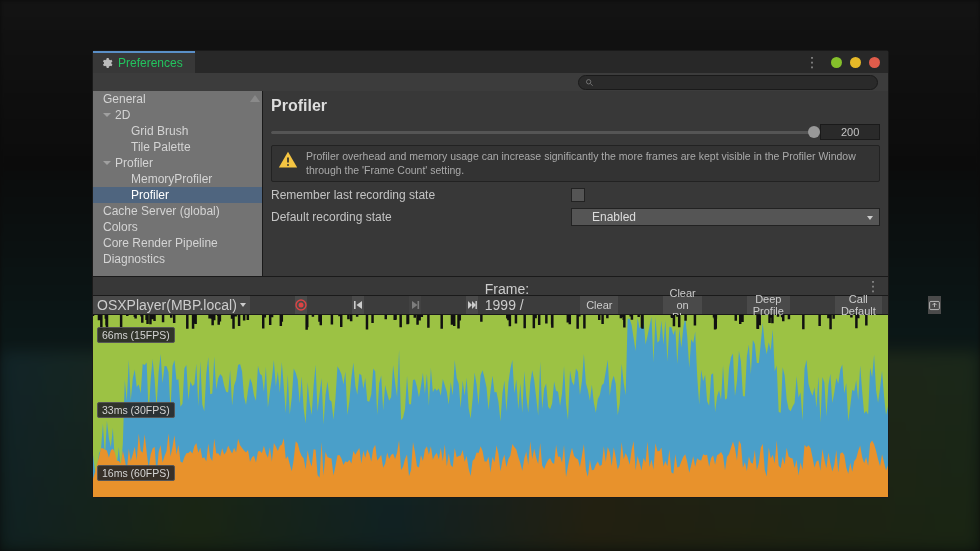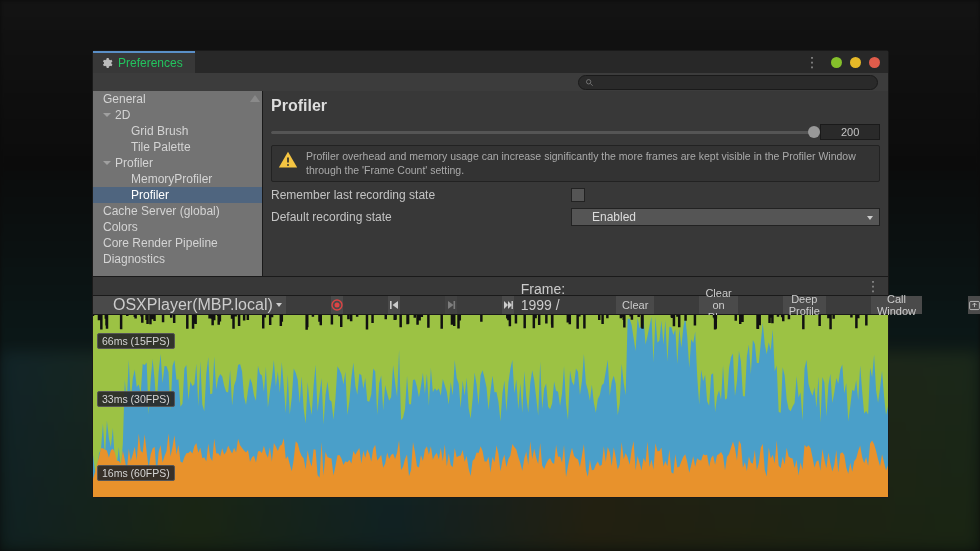--- a/index.html
+++ b/index.html
@@ -197,24 +197,24 @@
   background: #4a4a4a;
   border: none;
   color: #ccc;
   font-size: 11px;
   display: flex; align-items: center; justify-content: center;
   cursor: pointer;
   margin-left: 44px;
 }
 .tbtn.icon { width: 24px; padding: 0; }
 .target {
-  height: 18px; padding: 0 4px 0 20px;
+  height: 18px; padding: 0 4px 0 4px;
   background: #4a4a4a;
   display: flex; align-items: center;
-  color: #ccc; font-size: 16px;
+  color: #ccc; font-size: 14px;
   gap: 3px;
   cursor: pointer;
 }
 .target::after {
   content: '';
   width: 0; height: 0;
   border-top: 4px solid #ccc;
   border-left: 3px solid transparent;
   border-right: 3px solid transparent;
 }
@@ -381,21 +381,21 @@
       <svg width="12" height="12" viewBox="0 0 12 12">
           <path d="M2 2 L6 6 L2 10 Z" fill="#ccc"></path>
           <path d="M6 2 L10 6 L6 10 Z" fill="#ccc"></path>
           <rect x="9.5" y="2" width="1.4" height="8" fill="#ccc"></rect>
         </svg>
     </button>
     <span class="framefield">Frame: 1999 / 1999</span>
     <button class="tbtn">Clear</button>
     <button class="tbtn">Clear on Play</button>
     <button class="tbtn">Deep Profile</button>
-    <button class="tbtn">Call Window</button>
+    <button class="tbtn">Call Default</button>
     <div class="tspacer"></div>
     <button class="tbtn icon">
       <svg width="13" height="13" viewBox="0 0 16 16">
           <rect x="2" y="3" width="12" height="10" rx="1.5" stroke="#ccc" fill="none"></rect>
           <path d="M8 5 L8 10 M5.5 7.5 L8 5 L10.5 7.5" stroke="#ccc" fill="none"></path>
         </svg>
     </button>
     <button class="tbtn icon">
       <svg width="13" height="13" viewBox="0 0 16 16">
           <path d="M3 3 h8 l2 2 v8 h-10 z" stroke="#ccc" fill="none"></path>
@@ -415,19 +415,19 @@
   <div class="chart">
     <svg viewBox="0 0 800 180" preserveAspectRatio="none">
       <rect width="800" height="180" fill="#9cc244"></rect>
       <path id="cyan-path" fill="#4a9fc9" d="M0,180 L0.0,138.0 L2.0,154.2 L4.0,154.3 L6.0,137.1 L8.0,132.9 L10.0,107.6 L12.0,140.6 L14.0,104.7 L16.0,122.2 L18.0,130.9 L20.0,111.8 L22.0,144.7 L24.0,148.1 L26.0,130.8 L28.0,152.1 L30.0,127.6 L32.0,64.2 L34.0,85.6 L36.0,44.2 L38.0,84.9 L40.0,62.7 L42.0,53.8 L44.0,71.1 L46.0,68.8 L48.0,77.3 L50.0,48.5 L52.0,49.5 L54.0,46.9 L56.0,98.3 L58.0,64.4 L60.0,43.6 L62.0,63.7 L64.0,91.4 L66.0,56.7 L68.0,38.5 L70.0,67.6 L72.0,50.5 L74.0,50.6 L76.0,56.5 L78.0,94.5 L80.0,50.4 L82.0,44.6 L84.0,64.3 L86.0,63.5 L88.0,90.7 L90.0,87.7 L92.0,52.7 L94.0,49.4 L96.0,84.8 L98.0,65.7 L100.0,70.2 L102.0,68.6 L104.0,48.3 L106.0,90.5 L108.0,45.8 L110.0,88.5 L112.0,95.1 L114.0,58.1 L116.0,41.6 L118.0,78.3 L120.0,77.7 L122.0,41.1 L124.0,73.8 L126.0,62.6 L128.0,58.3 L130.0,60.9 L132.0,69.9 L134.0,75.8 L136.0,76.7 L138.0,54.4 L140.0,89.4 L142.0,69.7 L144.0,64.0 L146.0,49.4 L148.0,48.5 L150.0,55.8 L152.0,80.9 L154.0,89.1 L156.0,74.5 L158.0,62.6 L160.0,67.6 L162.0,79.5 L164.0,84.9 L166.0,50.2 L168.0,58.1 L170.0,59.8 L172.0,76.2 L174.0,51.1 L176.0,91.8 L178.0,76.1 L180.0,62.8 L182.0,44.5 L184.0,70.6 L186.0,55.6 L188.0,77.0 L190.0,46.4 L192.0,71.0 L194.0,97.0 L196.0,58.9 L198.0,98.5 L200.0,81.7 L202.0,52.8 L204.0,57.1 L206.0,64.1 L208.0,87.5 L210.0,60.9 L212.0,92.6 L214.0,107.3 L216.0,66.2 L218.0,86.7 L220.0,98.9 L222.0,69.7 L224.0,49.2 L226.0,95.6 L228.0,77.6 L230.0,62.6 L232.0,108.4 L234.0,78.8 L236.0,65.8 L238.0,83.8 L240.0,85.5 L242.0,103.7 L244.0,82.7 L246.0,50.7 L248.0,54.2 L250.0,58.5 L252.0,68.7 L254.0,55.9 L256.0,98.8 L258.0,85.3 L260.0,62.0 L262.0,47.1 L264.0,69.9 L266.0,78.9 L268.0,58.0 L270.0,59.3 L272.0,72.9 L274.0,62.1 L276.0,85.1 L278.0,85.9 L280.0,78.7 L282.0,52.9 L284.0,55.9 L286.0,98.8 L288.0,67.4 L290.0,59.9 L292.0,94.4 L294.0,69.2 L296.0,77.4 L298.0,84.7 L300.0,81.1 L302.0,49.5 L304.0,67.1 L306.0,81.1 L308.0,34.5 L310.0,104.2 L312.0,101.5 L314.0,93.0 L316.0,60.2 L318.0,88.2 L320.0,88.2 L322.0,64.4 L324.0,63.7 L326.0,70.9 L328.0,81.6 L330.0,70.3 L332.0,57.0 L334.0,77.8 L336.0,58.1 L338.0,90.0 L340.0,52.1 L342.0,76.4 L344.0,72.5 L346.0,74.8 L348.0,72.7 L350.0,79.8 L352.0,63.3 L354.0,69.5 L356.0,75.9 L358.0,88.8 L360.0,66.3 L362.0,79.5 L364.0,44.6 L366.0,62.6 L368.0,67.9 L370.0,91.9 L372.0,64.8 L374.0,79.8 L376.0,62.1 L378.0,92.0 L380.0,102.6 L382.0,82.9 L384.0,56.9 L386.0,68.7 L388.0,89.5 L390.0,59.6 L392.0,54.7 L394.0,62.3 L396.0,71.4 L398.0,94.2 L400.0,74.8 L402.0,59.8 L404.0,76.3 L406.0,76.2 L408.0,85.9 L410.0,105.0 L412.0,77.4 L414.0,64.9 L416.0,96.0 L418.0,67.0 L420.0,53.2 L422.0,44.5 L424.0,77.3 L426.0,63.7 L428.0,93.8 L430.0,67.4 L432.0,96.9 L434.0,55.7 L436.0,80.3 L438.0,96.7 L440.0,67.2 L442.0,54.7 L444.0,64.7 L446.0,81.8 L448.0,99.7 L450.0,46.3 L452.0,92.9 L454.0,72.7 L456.0,67.8 L458.0,90.8 L460.0,93.1 L462.0,87.6 L464.0,65.7 L466.0,75.0 L468.0,75.9 L470.0,89.9 L472.0,77.5 L474.0,50.6 L476.0,87.7 L478.0,104.0 L480.0,54.9 L482.0,65.9 L484.0,69.7 L486.0,53.0 L488.0,56.2 L490.0,79.2 L492.0,65.3 L494.0,38.5 L496.0,67.6 L498.0,74.4 L500.0,84.9 L502.0,69.0 L504.0,86.9 L506.0,96.6 L508.0,83.1 L510.0,79.2 L512.0,69.4 L514.0,67.5 L516.0,55.8 L518.0,44.2 L520.0,79.8 L522.0,66.1 L524.0,60.0 L526.0,68.0 L528.0,99.1 L530.0,87.8 L532.0,48.1 L534.0,67.1 L536.0,79.3 L538.0,3.7 L540.0,3.8 L542.0,10.0 L544.0,22.8 L546.0,35.6 L548.0,2.7 L550.0,13.1 L552.0,11.2 L554.0,2.0 L556.0,29.2 L558.0,20.7 L560.0,11.0 L562.0,2.0 L564.0,47.0 L566.0,2.0 L568.0,27.5 L570.0,25.2 L572.0,5.4 L574.0,29.5 L576.0,5.2 L578.0,46.3 L580.0,11.5 L582.0,12.0 L584.0,19.8 L586.0,13.9 L588.0,48.6 L590.0,12.9 L592.0,32.5 L594.0,12.8 L596.0,2.0 L598.0,21.5 L600.0,52.4 L602.0,24.0 L604.0,27.8 L606.0,16.2 L608.0,60.7 L610.0,88.4 L612.0,54.1 L614.0,65.6 L616.0,59.2 L618.0,85.3 L620.0,89.8 L622.0,59.0 L624.0,57.7 L626.0,96.0 L628.0,80.6 L630.0,74.5 L632.0,83.9 L634.0,49.7 L636.0,83.9 L638.0,82.3 L640.0,52.6 L642.0,41.9 L644.0,38.0 L646.0,80.4 L648.0,65.3 L650.0,35.5 L652.0,46.0 L654.0,80.2 L656.0,80.7 L658.0,40.8 L660.0,29.1 L662.0,58.7 L664.0,24.7 L666.0,28.6 L668.0,47.5 L670.0,47.5 L672.0,27.5 L674.0,7.9 L676.0,29.1 L678.0,38.8 L680.0,26.9 L682.0,35.2 L684.0,14.2 L686.0,55.6 L688.0,49.9 L690.0,96.0 L692.0,96.6 L694.0,51.6 L696.0,59.8 L698.0,83.3 L700.0,93.0 L702.0,95.1 L704.0,90.4 L706.0,87.0 L708.0,60.3 L710.0,81.7 L712.0,76.7 L714.0,104.6 L716.0,52.9 L718.0,44.3 L720.0,68.0 L722.0,75.1 L724.0,79.9 L726.0,71.4 L728.0,91.7 L730.0,60.9 L732.0,106.4 L734.0,61.2 L736.0,67.1 L738.0,100.3 L740.0,69.6 L742.0,58.0 L744.0,87.1 L746.0,76.4 L748.0,62.4 L750.0,68.0 L752.0,53.8 L754.0,48.9 L756.0,77.5 L758.0,67.2 L760.0,105.2 L762.0,90.6 L764.0,73.9 L766.0,75.4 L768.0,64.6 L770.0,84.3 L772.0,49.9 L774.0,75.4 L776.0,97.4 L778.0,95.0 L780.0,98.4 L782.0,52.0 L784.0,61.6 L786.0,39.3 L788.0,74.3 L790.0,86.8 L792.0,72.2 L794.0,55.2 L796.0,79.8 L798.0,98.8 L800.0,90.2 L800,180 Z"></path>
       <path id="orange-path" fill="#e8922c" d="M0,180 L0.0,162.0 L2.0,155.6 L4.0,148.1 L6.0,140.7 L8.0,131.7 L10.0,131.8 L12.0,133.3 L14.0,133.9 L16.0,141.1 L18.0,133.7 L20.0,132.3 L22.0,136.1 L24.0,144.2 L26.0,144.4 L28.0,147.1 L30.0,134.1 L32.0,142.9 L34.0,154.2 L36.0,132.4 L38.0,144.4 L40.0,137.9 L42.0,130.2 L44.0,143.9 L46.0,117.2 L48.0,134.3 L50.0,136.3 L52.0,118.0 L54.0,135.5 L56.0,151.5 L58.0,137.9 L60.0,132.1 L62.0,130.2 L64.0,157.9 L66.0,135.9 L68.0,128.5 L70.0,145.9 L72.0,139.5 L74.0,134.4 L76.0,116.9 L78.0,139.9 L80.0,130.2 L82.0,119.0 L84.0,137.9 L86.0,128.3 L88.0,145.0 L90.0,146.1 L92.0,140.5 L94.0,136.8 L96.0,136.6 L98.0,134.4 L100.0,137.1 L102.0,129.6 L104.0,126.7 L106.0,136.3 L108.0,131.3 L110.0,141.6 L112.0,140.8 L114.0,145.0 L116.0,127.2 L118.0,140.9 L120.0,144.4 L122.0,122.1 L124.0,137.1 L126.0,136.7 L128.0,139.8 L130.0,131.8 L132.0,137.9 L134.0,135.5 L136.0,129.1 L138.0,133.5 L140.0,137.0 L142.0,131.2 L144.0,136.0 L146.0,122.5 L148.0,128.8 L150.0,131.6 L152.0,134.0 L154.0,135.9 L156.0,133.4 L158.0,145.1 L160.0,140.6 L162.0,139.3 L164.0,146.0 L166.0,135.1 L168.0,134.4 L170.0,136.5 L172.0,129.3 L174.0,137.0 L176.0,141.2 L178.0,130.8 L180.0,145.0 L182.0,126.5 L184.0,130.0 L186.0,134.4 L188.0,129.5 L190.0,128.0 L192.0,122.0 L194.0,142.4 L196.0,139.8 L198.0,147.6 L200.0,154.5 L202.0,142.7 L204.0,124.8 L206.0,127.0 L208.0,134.7 L210.0,139.5 L212.0,142.0 L214.0,152.5 L216.0,133.7 L218.0,144.0 L220.0,149.8 L222.0,132.8 L224.0,133.3 L226.0,158.3 L228.0,160.9 L230.0,125.5 L232.0,159.1 L234.0,135.2 L236.0,140.5 L238.0,141.4 L240.0,141.9 L242.0,158.8 L244.0,149.0 L246.0,138.8 L248.0,138.4 L250.0,141.9 L252.0,148.3 L254.0,144.7 L256.0,145.6 L258.0,143.2 L260.0,146.8 L262.0,134.4 L264.0,138.3 L266.0,134.7 L268.0,131.5 L270.0,146.9 L272.0,134.2 L274.0,141.2 L276.0,133.1 L278.0,137.2 L280.0,145.0 L282.0,132.3 L284.0,128.4 L286.0,143.9 L288.0,141.4 L290.0,138.1 L292.0,151.1 L294.0,146.9 L296.0,136.1 L298.0,142.4 L300.0,138.5 L302.0,136.9 L304.0,142.4 L306.0,136.2 L308.0,123.8 L310.0,153.2 L312.0,150.1 L314.0,142.4 L316.0,137.9 L318.0,159.5 L320.0,153.4 L322.0,125.7 L324.0,135.7 L326.0,149.6 L328.0,150.8 L330.0,138.5 L332.0,144.5 L334.0,132.9 L336.0,129.7 L338.0,138.3 L340.0,129.8 L342.0,142.9 L344.0,138.8 L346.0,136.2 L348.0,142.7 L350.0,131.3 L352.0,144.6 L354.0,127.8 L356.0,149.6 L358.0,136.8 L360.0,148.3 L362.0,150.7 L364.0,131.6 L366.0,140.8 L368.0,139.5 L370.0,138.9 L372.0,133.4 L374.0,145.1 L376.0,139.1 L378.0,151.8 L380.0,159.3 L382.0,144.2 L384.0,142.2 L386.0,136.1 L388.0,136.6 L390.0,129.7 L392.0,134.6 L394.0,144.8 L396.0,145.0 L398.0,140.1 L400.0,155.8 L402.0,140.4 L404.0,145.7 L406.0,128.9 L408.0,137.2 L410.0,154.5 L412.0,143.6 L414.0,137.9 L416.0,150.3 L418.0,142.3 L420.0,139.0 L422.0,127.5 L424.0,130.6 L426.0,133.1 L428.0,140.4 L430.0,146.4 L432.0,154.0 L434.0,141.8 L436.0,135.1 L438.0,148.3 L440.0,124.8 L442.0,142.5 L444.0,132.4 L446.0,141.3 L448.0,147.4 L450.0,126.7 L452.0,148.9 L454.0,152.4 L456.0,147.1 L458.0,143.3 L460.0,141.5 L462.0,146.0 L464.0,147.3 L466.0,128.6 L468.0,140.1 L470.0,140.0 L472.0,146.1 L474.0,128.6 L476.0,160.2 L478.0,149.2 L480.0,139.2 L482.0,131.4 L484.0,139.3 L486.0,141.7 L488.0,142.7 L490.0,150.4 L492.0,139.2 L494.0,127.6 L496.0,153.3 L498.0,159.9 L500.0,142.8 L502.0,153.5 L504.0,153.1 L506.0,148.0 L508.0,145.0 L510.0,149.3 L512.0,148.2 L514.0,129.8 L516.0,145.5 L518.0,130.5 L520.0,135.8 L522.0,149.5 L524.0,130.9 L526.0,140.4 L528.0,153.1 L530.0,148.2 L532.0,125.5 L534.0,142.6 L536.0,136.4 L538.0,140.7 L540.0,148.0 L542.0,133.6 L544.0,124.6 L546.0,153.6 L548.0,139.5 L550.0,146.3 L552.0,153.9 L554.0,141.2 L556.0,146.0 L558.0,125.0 L560.0,150.3 L562.0,143.0 L564.0,152.9 L566.0,126.9 L568.0,134.7 L570.0,134.5 L572.0,131.0 L574.0,149.9 L576.0,144.3 L578.0,149.5 L580.0,133.1 L582.0,155.5 L584.0,157.1 L586.0,137.5 L588.0,150.8 L590.0,150.0 L592.0,144.9 L594.0,140.2 L596.0,137.7 L598.0,145.3 L600.0,155.9 L602.0,148.0 L604.0,139.6 L606.0,150.0 L608.0,141.7 L610.0,143.5 L612.0,143.9 L614.0,137.8 L616.0,138.7 L618.0,138.3 L620.0,150.2 L622.0,141.4 L624.0,138.8 L626.0,148.0 L628.0,138.8 L630.0,137.5 L632.0,135.5 L634.0,139.0 L636.0,153.8 L638.0,140.3 L640.0,137.5 L642.0,131.4 L644.0,125.2 L646.0,131.5 L648.0,144.0 L650.0,124.2 L652.0,127.9 L654.0,151.1 L656.0,145.5 L658.0,154.4 L660.0,139.9 L662.0,145.9 L664.0,147.0 L666.0,133.5 L668.0,153.5 L670.0,146.4 L672.0,131.2 L674.0,127.4 L676.0,153.2 L678.0,159.7 L680.0,131.0 L682.0,141.9 L684.0,138.3 L686.0,146.9 L688.0,123.9 L690.0,148.8 L692.0,151.6 L694.0,140.2 L696.0,147.8 L698.0,131.3 L700.0,139.9 L702.0,141.4 L704.0,141.9 L706.0,151.3 L708.0,143.2 L710.0,158.7 L712.0,145.7 L714.0,153.0 L716.0,128.3 L718.0,130.8 L720.0,128.9 L722.0,131.6 L724.0,140.8 L726.0,150.8 L728.0,145.0 L730.0,143.7 L732.0,154.1 L734.0,132.5 L736.0,143.3 L738.0,151.5 L740.0,136.1 L742.0,146.6 L744.0,154.7 L746.0,147.9 L748.0,133.5 L750.0,155.8 L752.0,137.0 L754.0,135.7 L756.0,138.4 L758.0,150.8 L760.0,157.1 L762.0,146.2 L764.0,155.0 L766.0,144.7 L768.0,142.0 L770.0,134.5 L772.0,129.1 L774.0,140.7 L776.0,146.6 L778.0,140.5 L780.0,149.3 L782.0,127.0 L784.0,124.0 L786.0,127.9 L788.0,134.6 L790.0,142.7 L792.0,149.7 L794.0,137.7 L796.0,145.7 L798.0,153.8 L800.0,148.7 L800,180 Z"></path>
       <g id="spikes">
           <path d="M0.0,0 l0,1.0 M434.4,0 l0,13.1 M330.9,0 l0,2.0 M512.8,0 l0,8.8 M588.1,0 l0,1.8 M117.3,0 l0,3.4 M589.9,0 l0,12.0 M101.1,0 l0,7.6 M680.8,0 l0,7.9 M103.3,0 l0,8.8 M94.9,0 l0,13.7 M12.9,0 l0,3.8 M100.7,0 l0,13.6 M494.5,0 l0,13.3 M416.9,0 l0,3.5 M120.4,0 l0,10.1 M541.1,0 l0,1.6 M275.7,0 l0,14.4 M14.1,0 l0,13.7 M229.2,0 l0,10.2 M390.8,0 l0,6.6 M70.5,0 l0,7.2 M309.6,0 l0,12.2 M669.1,0 l0,13.9 M304.5,0 l0,4.7 M670.9,0 l0,10.2 M626.8,0 l0,3.7 M42.9,0 l0,3.5 M122.0,0 l0,5.2 M624.9,0 l0,2.4 M745.3,0 l0,3.6 M119.7,0 l0,3.6 M215.6,0 l0,12.1 M531.2,0 l0,3.2 M257.0,0 l0,4.3 M768.2,0 l0,13.2 M323.8,0 l0,2.7 M714.8,0 l0,14.0 M317.1,0 l0,8.6 M34.5,0 l0,1.0 M668.7,0 l0,13.7 M462.0,0 l0,9.3 M350.9,0 l0,13.6 M61.9,0 l0,6.0 M143.6,0 l0,1.4 M259.7,0 l0,5.7 M681.3,0 l0,2.7 M127.7,0 l0,6.5 M49.6,0 l0,7.6 M248.0,0 l0,1.2 M778.2,0 l0,10.4 M477.9,0 l0,3.1 M582.4,0 l0,2.3 M152.1,0 l0,5.5 M259.8,0 l0,6.1 M542.3,0 l0,4.8 M517.6,0 l0,3.1 M605.7,0 l0,10.5 M281.3,0 l0,7.8 M294.6,0 l0,4.3 M171.3,0 l0,13.4 M221.3,0 l0,1.8 M227.9,0 l0,6.6 M363.5,0 l0,10.8 M584.6,0 l0,11.2 M190.0,0 l0,6.6 M367.8,0 l0,13.4 M126.0,0 l0,1.1 M443.6,0 l0,13.1 M462.2,0 l0,12.6 M126.5,0 l0,9.6 M625.7,0 l0,3.7 M651.3,0 l0,8.8 M731.2,0 l0,10.9 M337.5,0 l0,12.5 M60.3,0 l0,4.1 M8.4,0 l0,14.4 M700.3,0 l0,4.1 M445.4,0 l0,3.2 M532.5,0 l0,2.2 M139.9,0 l0,3.6 M425.6,0 l0,7.8 M215.0,0 l0,14.5 M582.8,0 l0,3.0 M596.3,0 l0,5.8 M477.8,0 l0,7.3 M146.9,0 l0,1.6 M53.9,0 l0,4.9 M763.2,0 l0,2.5 M456.2,0 l0,8.3 M552.4,0 l0,12.5 M534.1,0 l0,4.9 M141.4,0 l0,13.7 M740.0,0 l0,3.2 M449.0,0 l0,9.8 M509.4,0 l0,4.9 M626.7,0 l0,13.5 M28.3,0 l0,14.0 M48.8,0 l0,1.6 M534.7,0 l0,12.3 M147.0,0 l0,10.9 M652.2,0 l0,3.8 M57.8,0 l0,9.1 M172.9,0 l0,2.4 M425.6,0 l0,8.4 M42.1,0 l0,2.1 M249.8,0 l0,11.8 M78.7,0 l0,2.6 M361.2,0 l0,9.7 M189.0,0 l0,10.8 M369.1,0 l0,5.5 M81.7,0 l0,7.8 M178.3,0 l0,10.0 M316.5,0 l0,9.2 M479.8,0 l0,9.2 M265.8,0 l0,1.8 M646.8,0 l0,5.6 M549.1,0 l0,2.1 M489.4,0 l0,1.4 M653.6,0 l0,7.0 M419.5,0 l0,11.1 M689.3,0 l0,1.8 M418.0,0 l0,5.3 M693.5,0 l0,2.2 M240.4,0 l0,9.5 M742.2,0 l0,14.1 M770.1,0 l0,3.3 M326.6,0 l0,9.7 M155.8,0 l0,4.9 M6.0,0 l0,5.3 M328.7,0 l0,5.5 M683.7,0 l0,8.2 M54.9,0 l0,8.8 M13.6,0 l0,10.3 M180.2,0 l0,2.3 M694.6,0 l0,6.3 M303.6,0 l0,4.9 M626.0,0 l0,14.4 M487.7,0 l0,13.5 M553.0,0 l0,13.7 " stroke="#111" stroke-width="2.5"></path>
         </g>
     </svg>
     <div id="markers">
-        <div class="marker" style="top: 18px;">66ms (15FPS)</div>
-        <div class="marker" style="top: 76px;">33ms (30FPS)</div>
+        <div class="marker" style="top: 12px;">66ms (15FPS)</div>
+        <div class="marker" style="top: 87px;">33ms (30FPS)</div>
         <div class="marker" style="top: 150px;">16ms (60FPS)</div>
       </div>
   </div>
 
 </div>
 
 </body></html>

